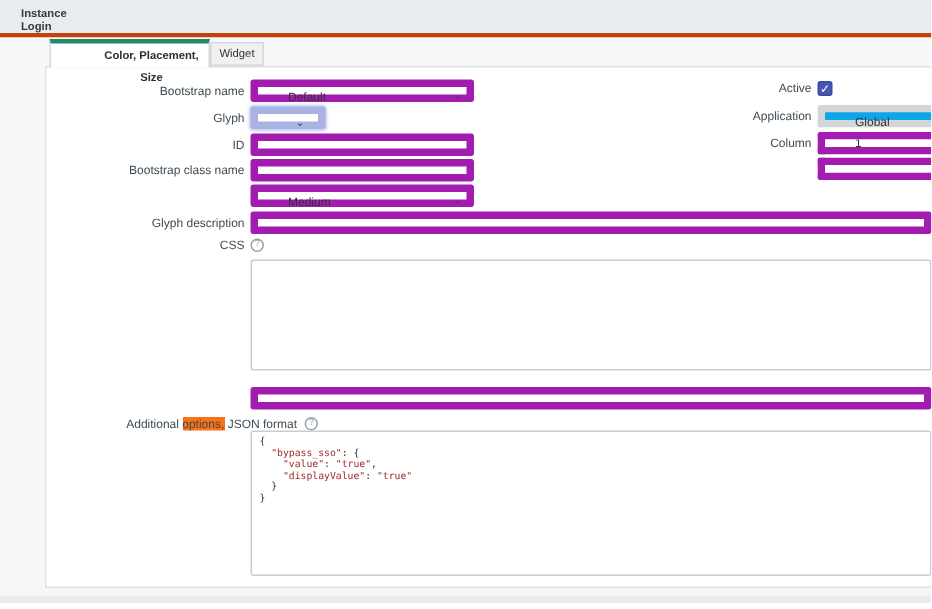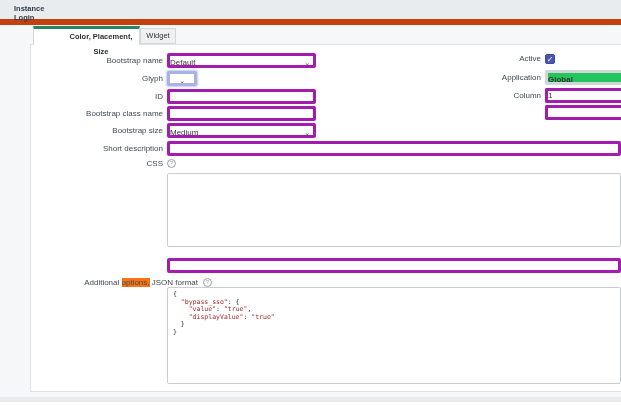--- a/index.html
+++ b/index.html
@@ -1,45 +1,45 @@
 <!DOCTYPE html>
 <html><head>
 <meta charset="utf-8">
 <style>
   * { margin:0; padding:0; box-sizing:border-box; }
   html,body { background:#fff; }
   body { font-family:"Liberation Sans", sans-serif; }
   .screen { position:relative; width:621px; height:406px; overflow:hidden; background:#fff; }
 
-  .header { position:absolute; left:0; top:0; width:621px; height:25px; background:#e9ecef; border-bottom:6px solid #c2410c; }
+  .header { position:absolute; left:0; top:0; width:621px; height:25px; background:#e9ecef; border-bottom:3px solid #c2410c; }
   .header .title { position:absolute; left:14px; top:4px; font-size:7.5px; font-weight:bold; color:#2f3b45; white-space:pre-line; line-height:1.25; }
 
   .main-bg { position:absolute; left:0; top:25px; width:621px; height:372px; background:#f6f7f8; }
   .bottom-band { position:absolute; left:0; top:397px; width:621px; height:5px; background:#e9ebee; }
 
   .panel { position:absolute; left:30px; top:44px; width:591px; height:348px; background:#fff; border:1px solid #e0e2e5; border-right:none; z-index:1; }
 
   .tab { position:absolute; font-size:7.5px; color:#333; text-align:center; z-index:2; cursor:default; }
   .tab-active { left:33px; top:26px; width:107px; height:19px; background:#fff; border:1px solid #d5d8db; border-bottom:none; border-top:3px solid #278764; line-height:15px; font-weight:bold; color:#2e2e2e;padding-left:29px; }
   .tab-inactive { left:140px; top:28px; width:36px; height:16px; background:#eef0f2; border:1px solid #d5d8db; line-height:14px; }
 
   .flabel { position:absolute; font-size:8px; color:#3e4b54; text-align:right; line-height:15px; height:15px; z-index:2; }
   .flabel.lcol { left:30px; width:133px; }
   .flabel.rcol-label { left:400px; width:141px; }
 
-  .field { position:absolute; background:#fff; border:3px solid #a21caf; border-radius:2px; font-size:8px; color:#333; height:15px; padding:0 0; font-family:"Liberation Sans", sans-serif; z-index:2; }
+  .field { position:absolute; background:#fff; border:5px solid #a21caf; border-radius:2px; font-size:8px; color:#333; height:15px; padding:0 20px; font-family:"Liberation Sans", sans-serif; z-index:2; }
   .narrow { width:149px; }
   .wide { width:454px; }
   .rfield { width:76px; }
 
   .sel { line-height:13px; }
   .sel .caret { position:absolute; right:3px; top:1px; font-size:7px; color:#444; line-height:11px; }
   .sel-focus { border-color:#a9b2e3; box-shadow:0 0 2px 1px rgba(120,135,220,.45); }
 
-  .readonly { background:#22c55e; border-color:#d3d6d9; line-height:13px;font-weight:bold; }
+  .readonly { background:#0ea5e9; border-color:#d3d6d9; line-height:13px; }
 
   .checkbox { position:absolute; left:545px; top:54px; width:10px; height:10px; background:#4856b0; border:1px solid #3c49a0; border-radius:2px; color:#fff; font-size:8px; line-height:9px; text-align:center; z-index:2; }
 
   .tarea { position:absolute; left:167px; background:#fff; border:1px solid #c9cdd1; border-radius:2px; z-index:2; }
   .code { font-family:"DejaVu Sans Mono", monospace; font-size:6.5px; line-height:7.5px; color:#333; padding:3px 5px; white-space:pre; }
   .code .str { color:#a12a2a; }
 
   .help-icon { position:absolute; width:9px; height:9px; border:1px solid #98a0a7; border-radius:50%; color:#98a0a7; font-size:6px; line-height:7px; text-align:center; z-index:2; }
 
   .annot-label { position:absolute; font-size:8px; color:#3e4b54; line-height:12px; height:12px; text-align:right; z-index:2; }
@@ -74,27 +74,26 @@
     <span></span>
     <span class="caret" style="right:9px;">⌄</span>
   </div>
 
   <div class="flabel lcol" style="top:89px;">ID</div>
   <input class="field narrow" style="left: 167px; top: 89px;" value="">
 
   <div class="flabel lcol" style="top:106px;">Bootstrap class name</div>
   <input class="field narrow" style="left: 167px; top: 106px;" value="">
 
-  <div class="flabel lcol" style="top:123px;">Bootstrap size</div>
   <div class="field narrow sel" style="left:167px; top:123px;">
     <span>Medium</span>
     <span class="caret">⌄</span>
   </div>
 
-  <div class="flabel lcol" style="top:141px;">Short description</div>
+  <div class="flabel lcol" style="top:141px;">Glyph description</div>
   <input class="field wide" style="left: 167px; top: 141px;" value="">
 
   <div class="flabel lcol" style="top:158px; line-height:12px; height:12px;">CSS</div>
   <div class="help-icon" style="left:167px; top:159px;">?</div>
   <textarea class="tarea" style="top: 173px; width: 454px; height: 74px; resize: none; font-size: 8px; font-family: &quot;Liberation Sans&quot;, sans-serif;"></textarea>
 
   <input class="field wide" style="left: 167px; top: 258px;" value="">
 
   <div class="annot-label" style="left:30px; top:277px; width:168px;"><span>Additional </span><span class="hl">options,</span><span> JSON format</span></div>
   <div class="help-icon" style="left:203px; top:278px;">?</div>

